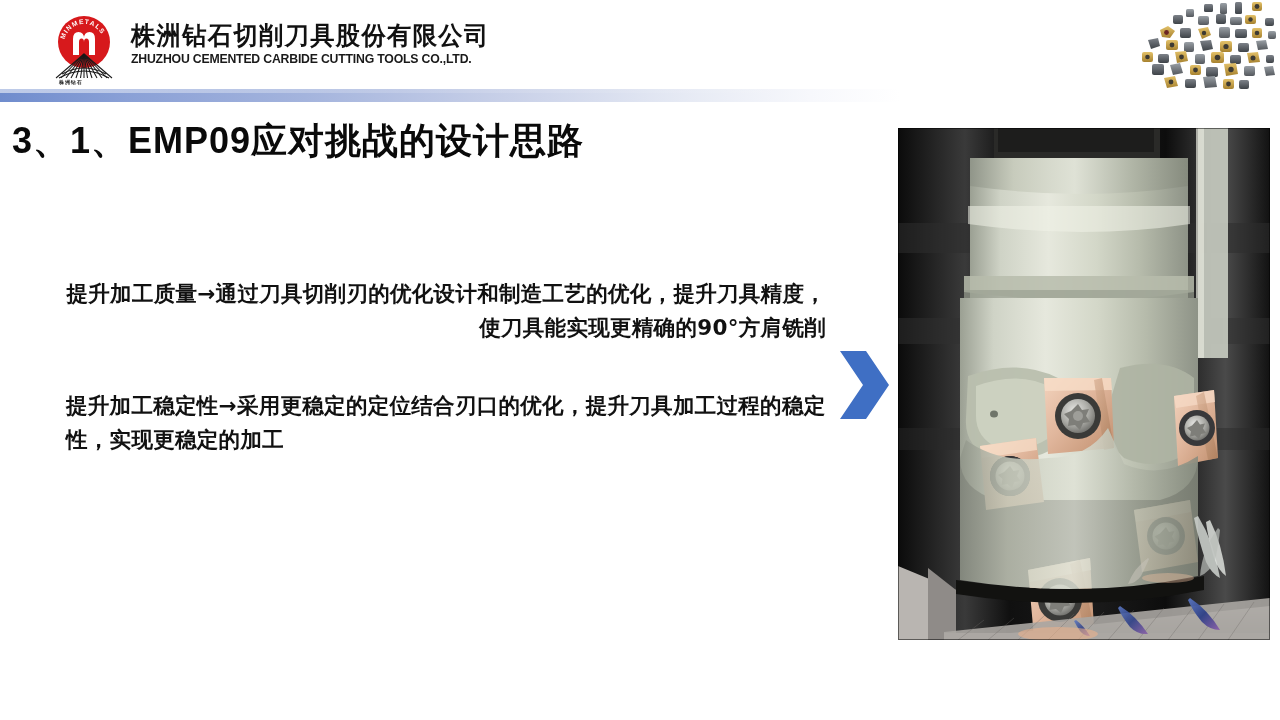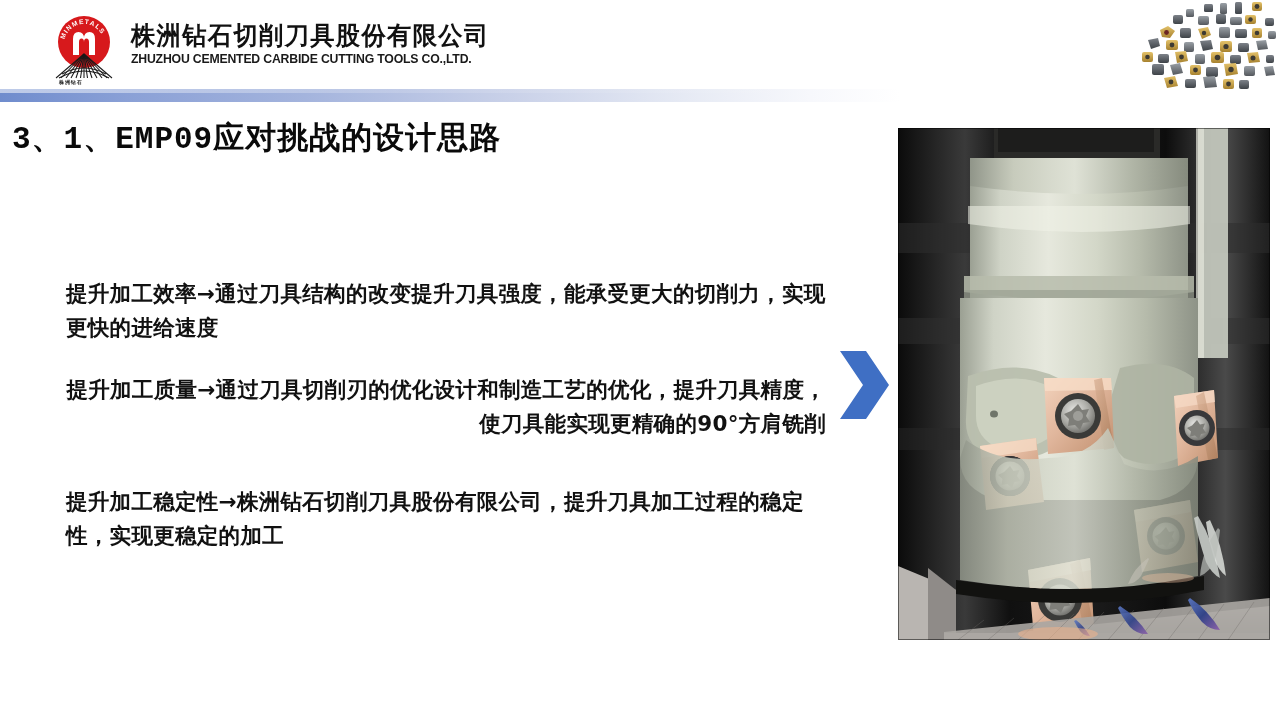--- a/index.html
+++ b/index.html
@@ -102,22 +102,22 @@
     width: 100%;
     height: 4px;
     background: linear-gradient(to right, rgba(255,255,255,0.55), rgba(255,255,255,0.15) 45%, rgba(255,255,255,0));
   }
 
   
   .slide-title {
     position: absolute;
     left: 12px;
     top: 117px;
-    font-family: Liberation Mono, monospace;
-    font-size: 31px;
+    font-family: Liberation Sans, sans-serif;
+    font-size: 36px;
     font-weight: bold;
     color: #0a0a0a;
     letter-spacing: 1px;
     white-space: nowrap;
     text-align: center;
   }
 
   
   .body-area {
     position: absolute;
@@ -304,23 +304,22 @@
         </g>
       </svg>
     </div>
 
     <div class="divider-bar"></div>
   </div>
 
   <div class="slide-title">3、1、EMP09应对挑战的设计思路</div>
 
   <div class="body-area">
-    <div class="para p1">提升加工效率→通过刀具结构的改变提升刀具强度，能承受更大的切削力，实现更快的进给速度</div>
     <div class="para p2">提升加工质量→通过刀具切削刃的优化设计和制造工艺的优化，提升刀具精度，使刀具能实现更精确的90°方肩铣削</div>
-    <div class="para p3">提升加工稳定性→株洲钻石切削刀具股份有限公司，提升刀具加工过程的稳定性，实现更稳定的加工</div>
+    <div class="para p3">提升加工稳定性→采用更稳定的定位结合刃口的优化，提升刀具加工过程的稳定性，实现更稳定的加工</div>
   </div>
 
   <div class="chevron-arrow">
     <svg width="56" height="72" viewBox="0 0 56 72" xmlns="http://www.w3.org/2000/svg">
       <polygon points="4,2 30,2 53,36 30,70 4,70 27,36" fill="#3f6fc4"></polygon>
     </svg>
   </div>
 
   <div class="photo-frame">
     <svg width="372" height="512" viewBox="0 0 372 512" xmlns="http://www.w3.org/2000/svg">

